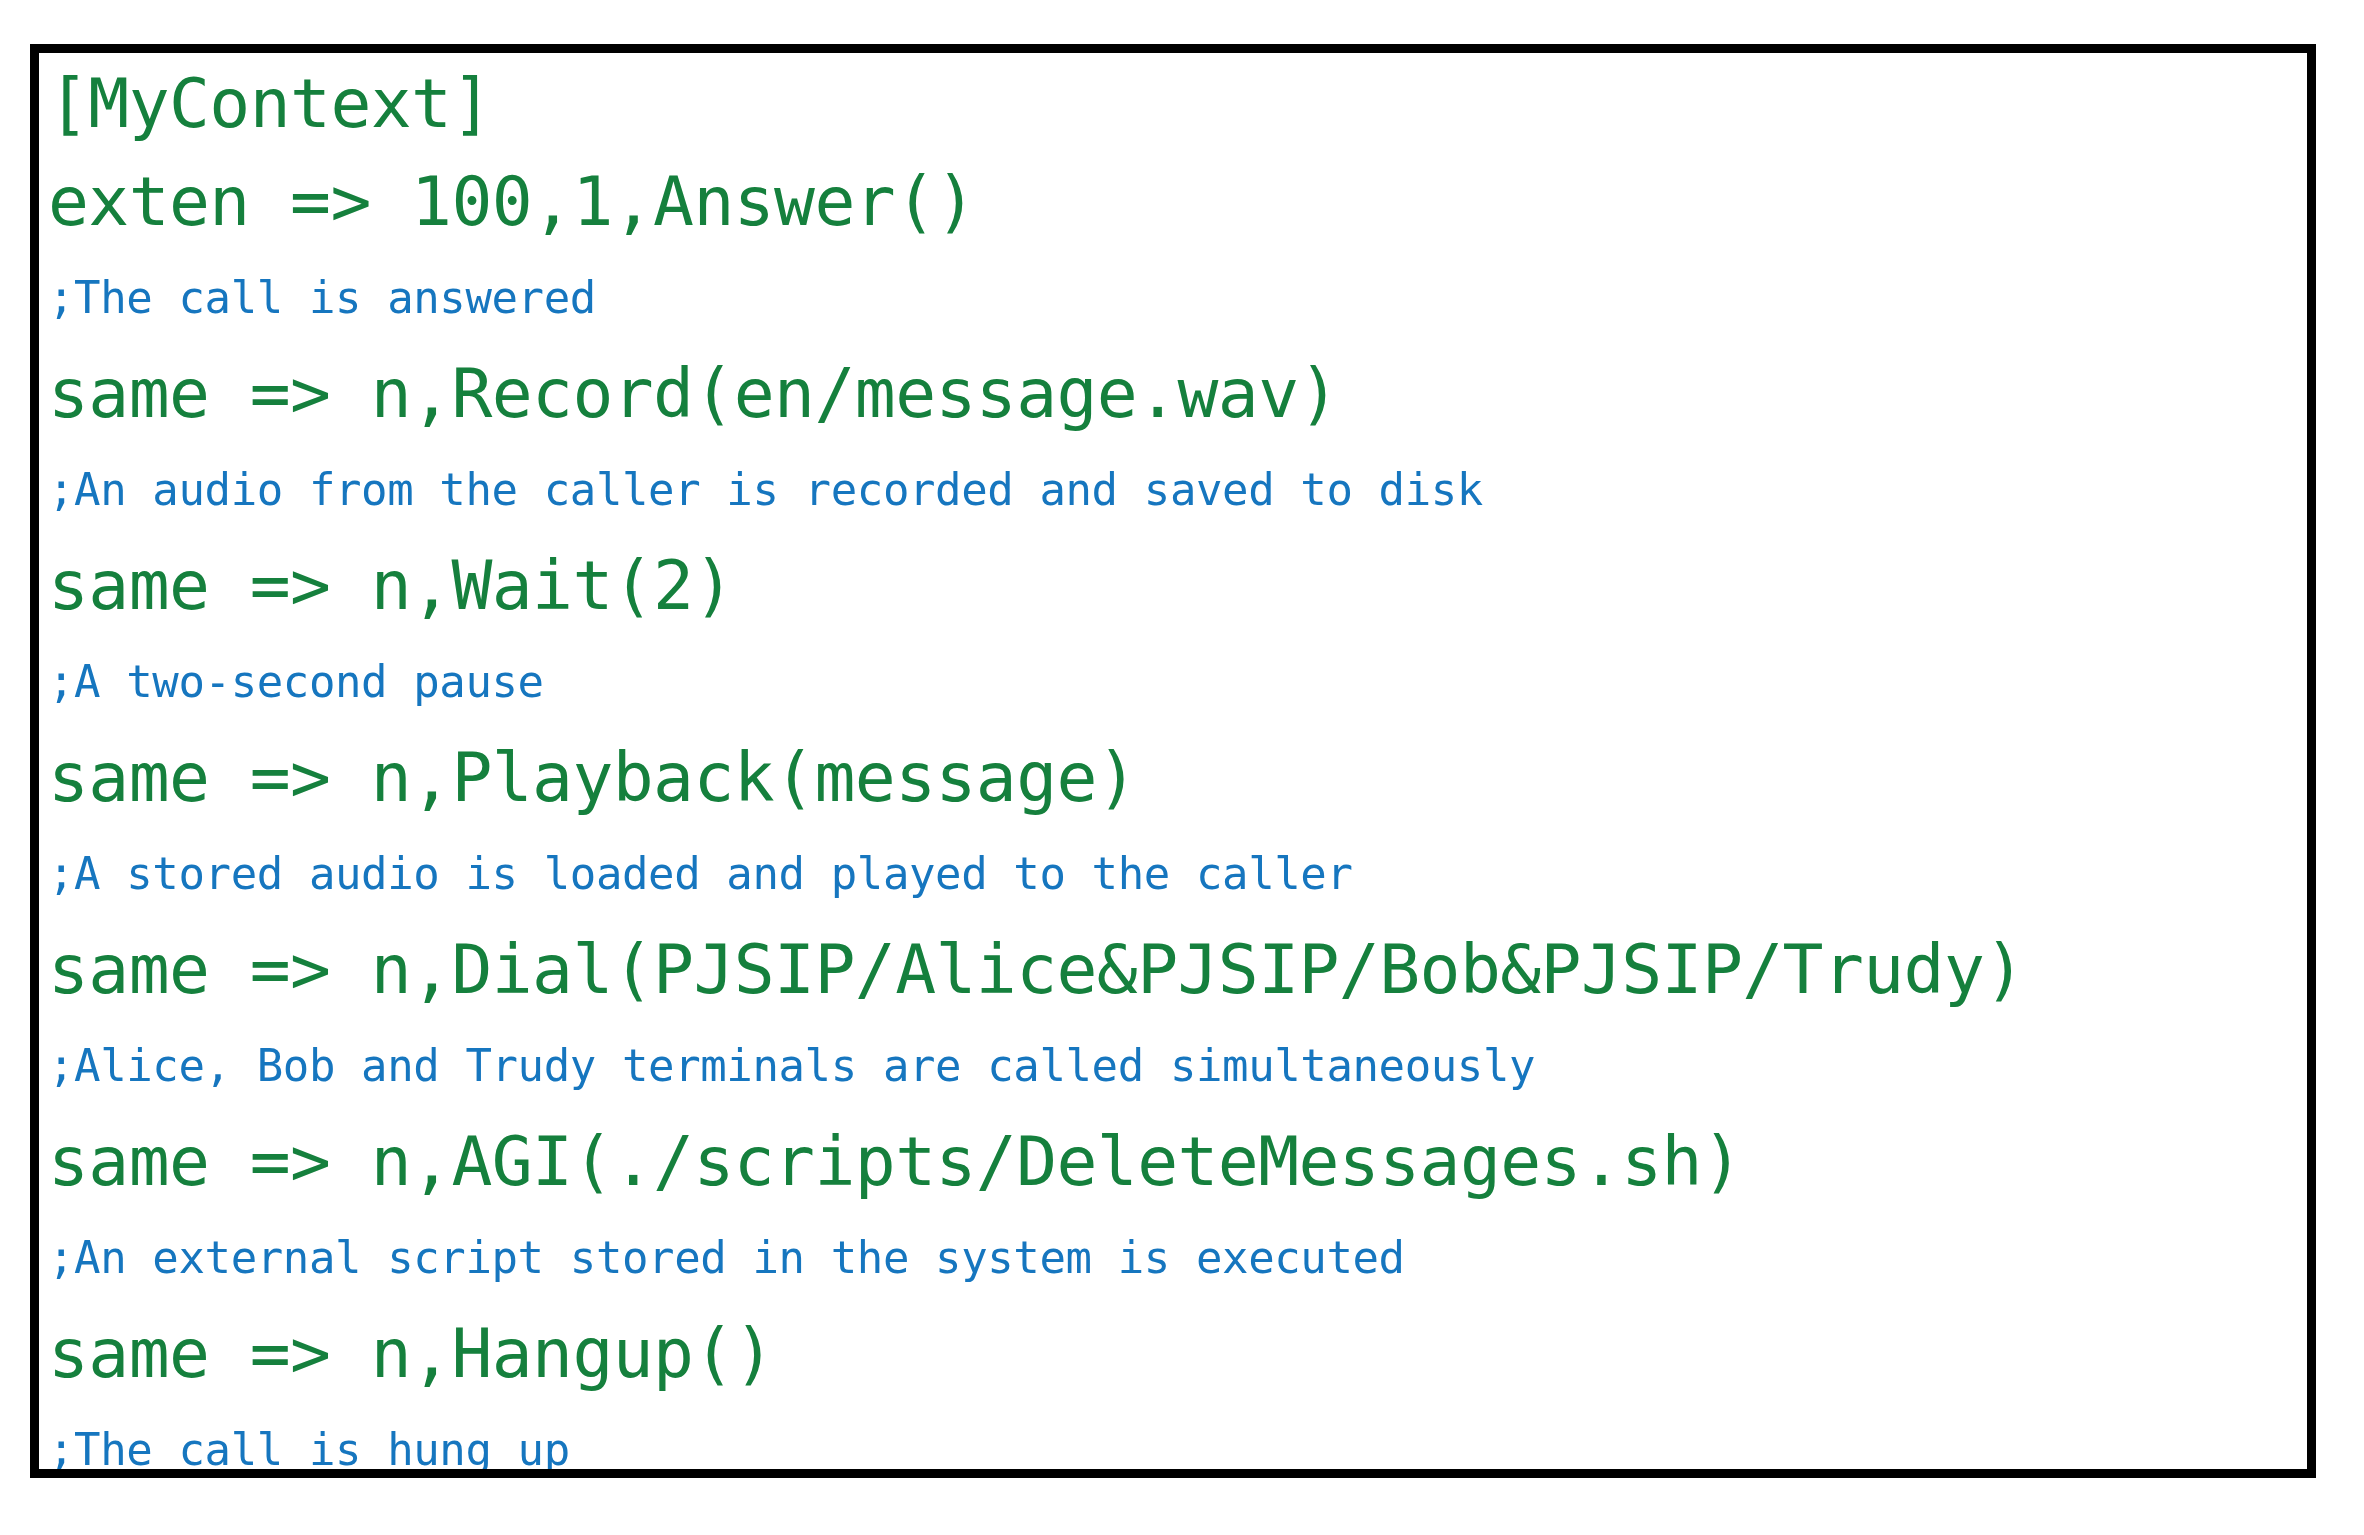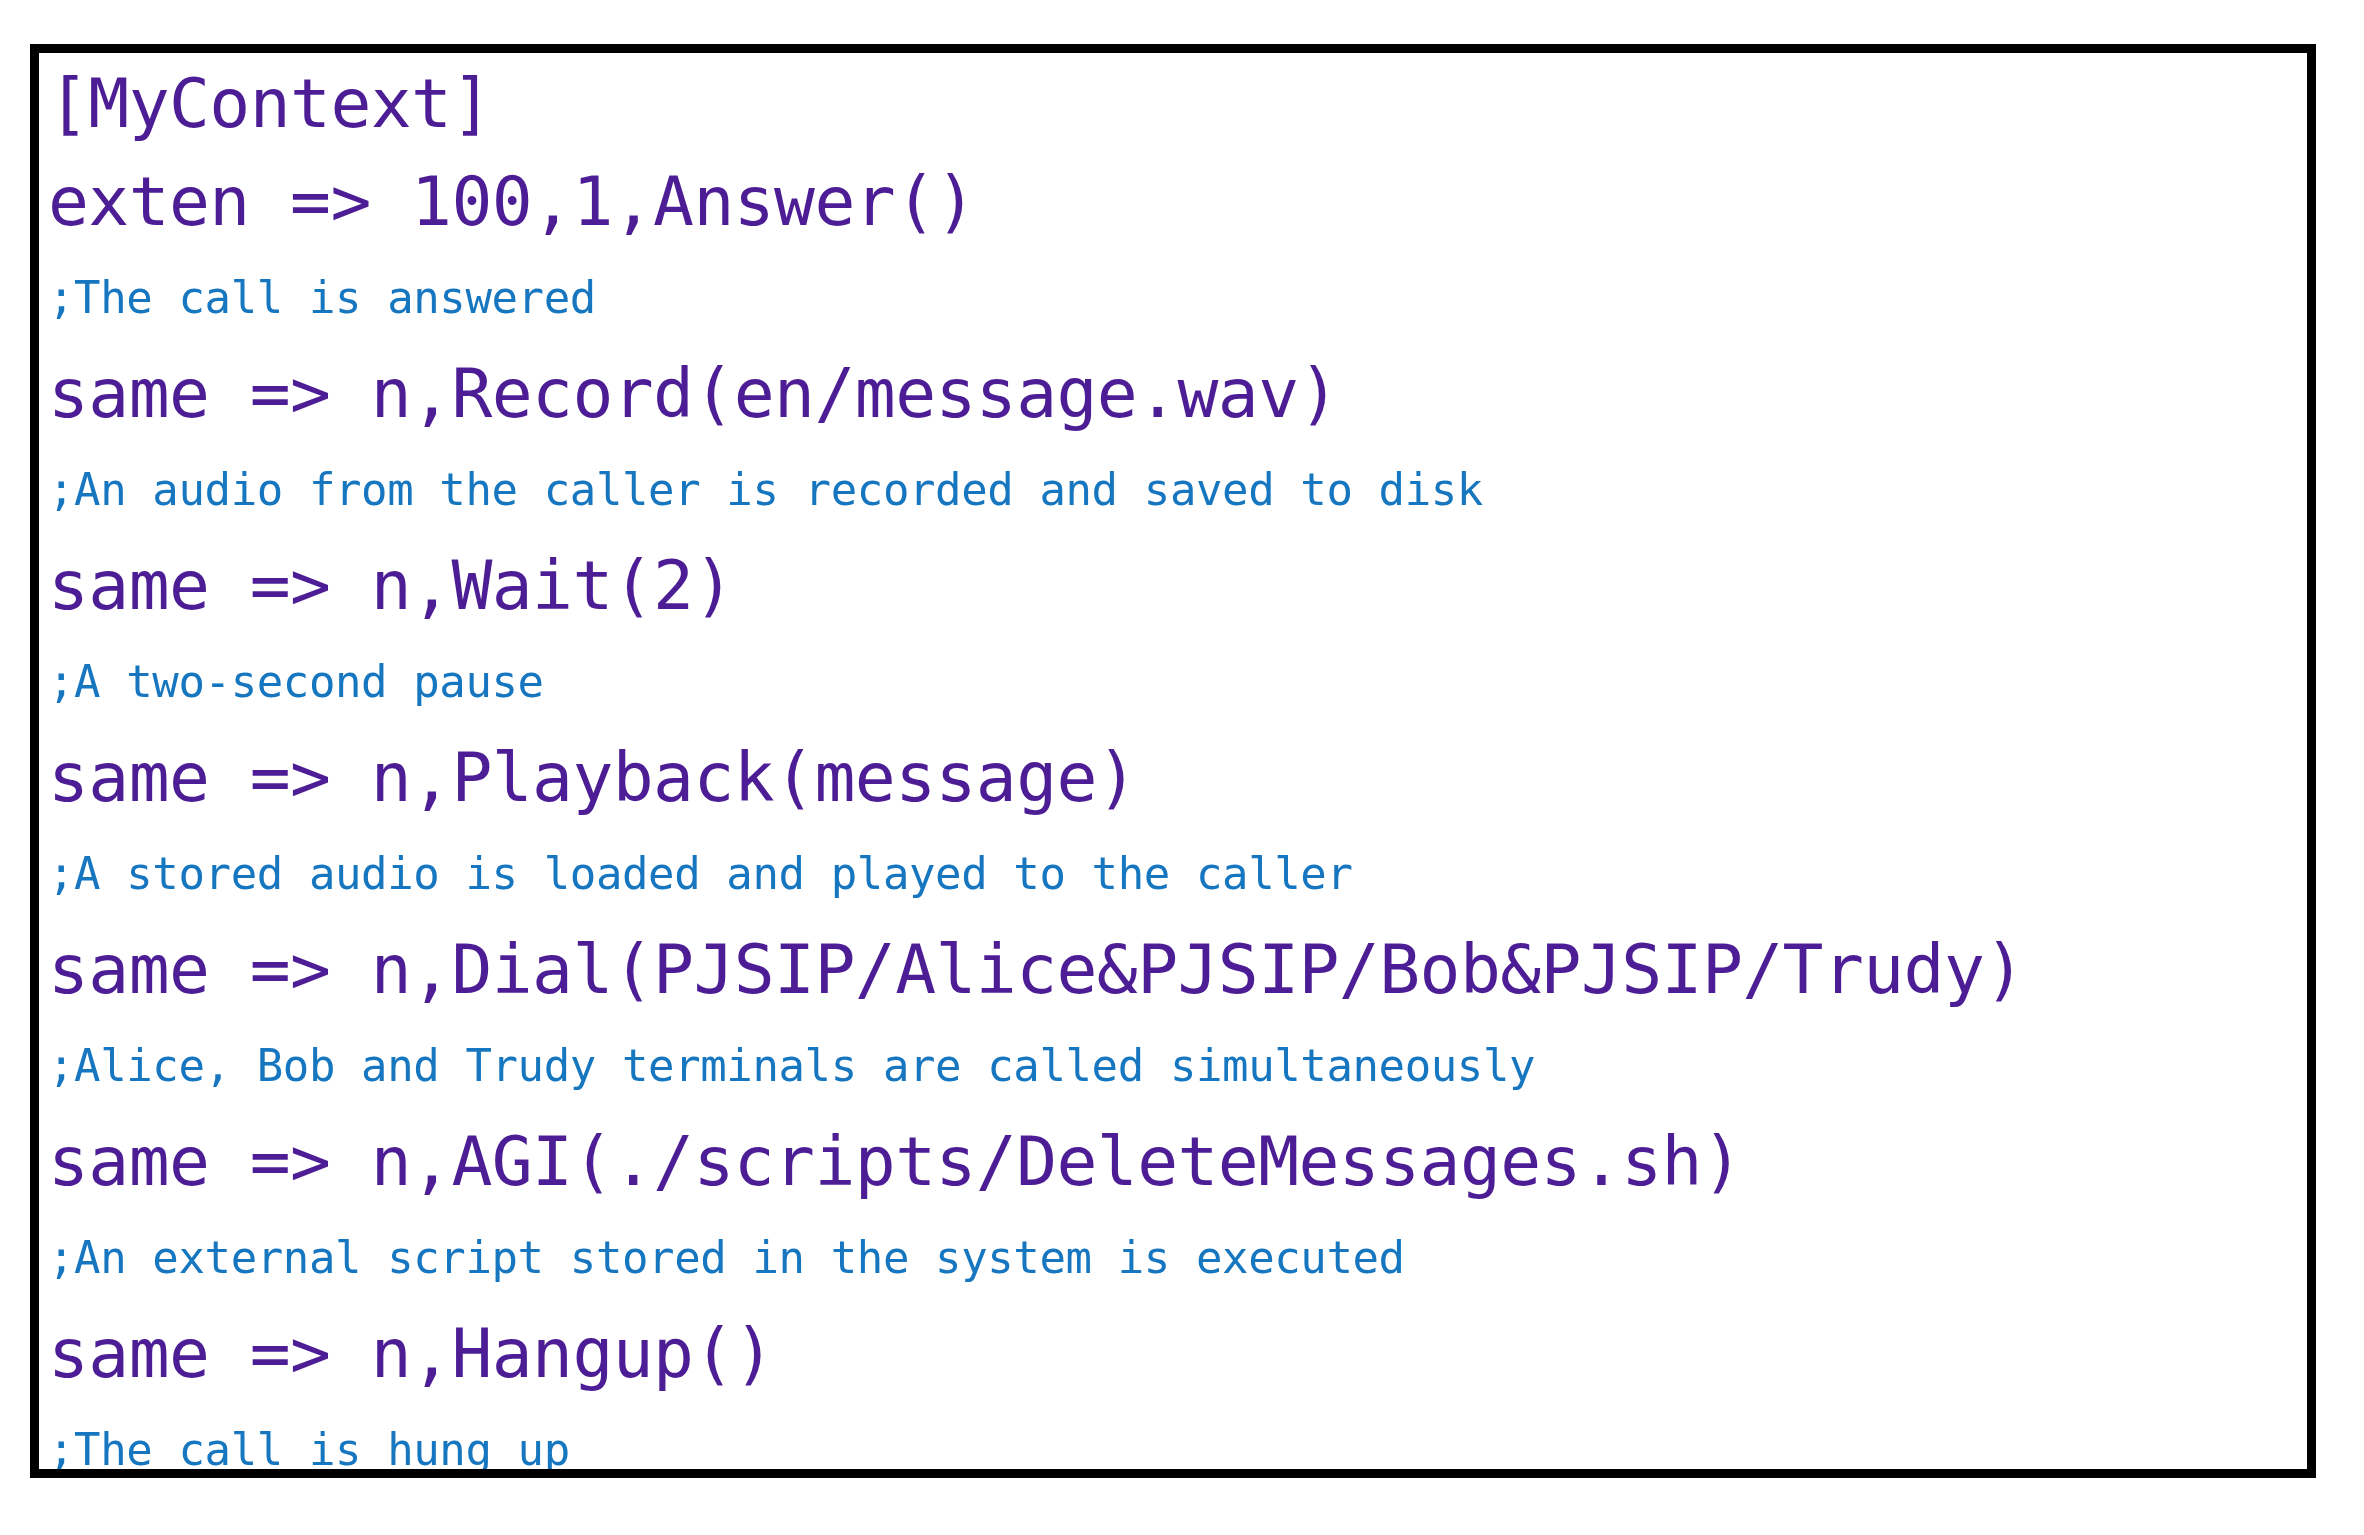--- a/index.html
+++ b/index.html
@@ -38,21 +38,21 @@
 
   .code-line {
     display: block;
     white-space: pre;
     font-family: "DejaVu Sans Mono", monospace;
     margin: 0;
     padding: 0;
   }
 
   .code-line.stmt {
-    color: #4c1d95;
+    color: #15803d;
     font-size: 68px;
     line-height: 98px;
     letter-spacing: -0.6px;
   }
 
   .code-line.comment {
     color: #1676bf;
     font-size: 44px;
     line-height: 94px;
     letter-spacing: -0.4px;

